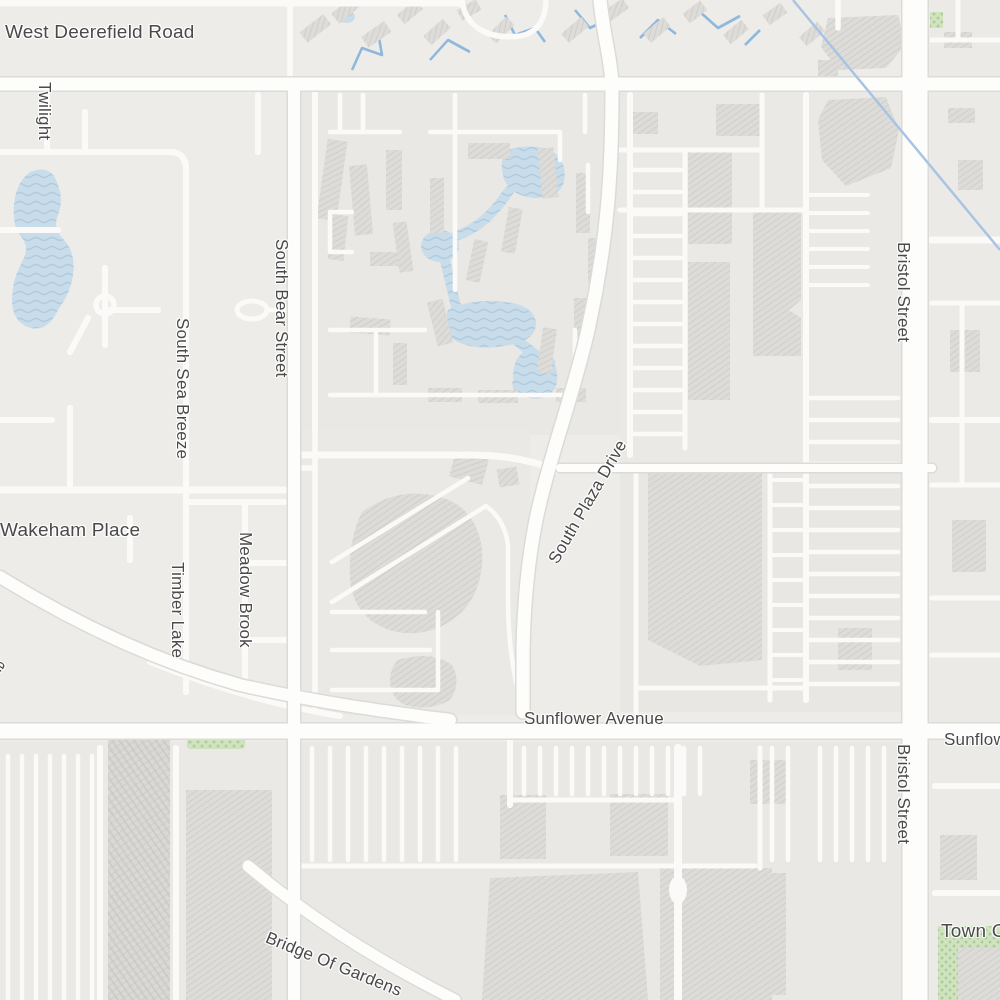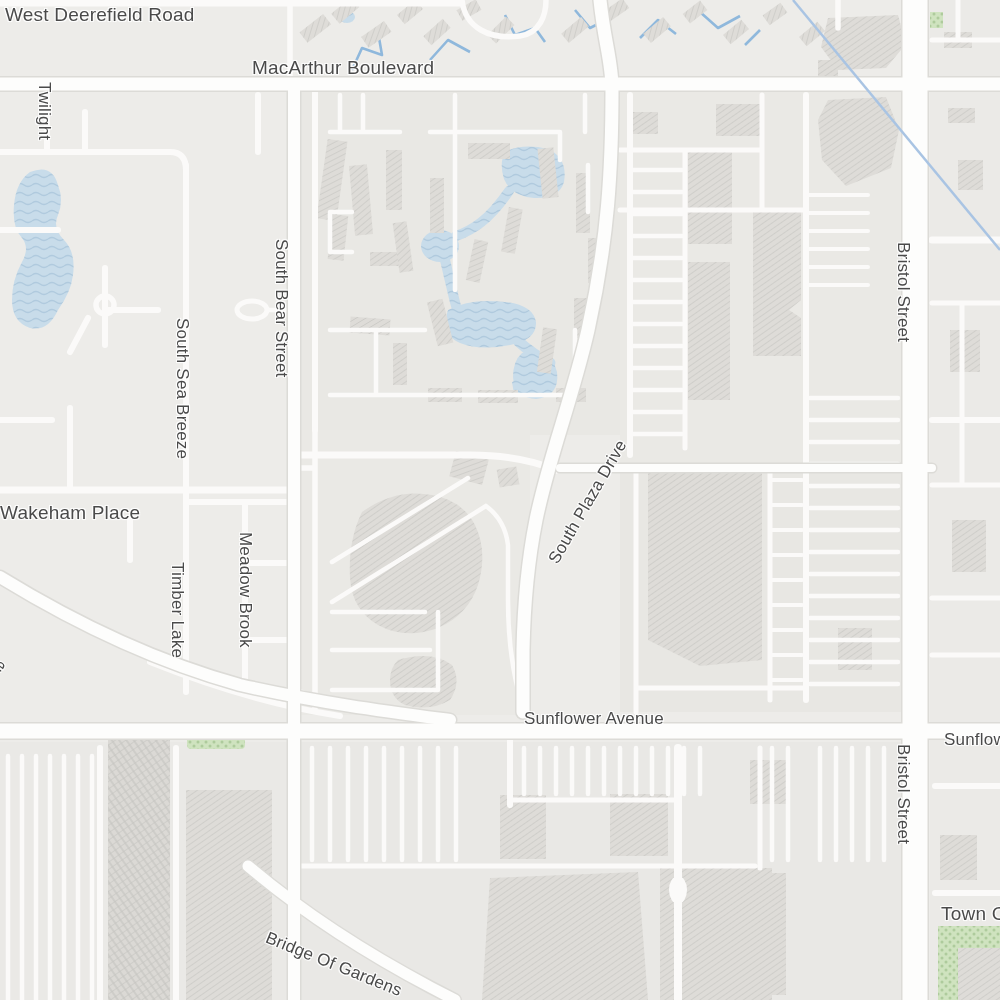--- a/index.html
+++ b/index.html
@@ -10,21 +10,21 @@
   }
   svg{position:absolute;left:0;top:0;}
   .lbl{
     position:absolute;white-space:nowrap;color:#4a4a4a;
     font-size:17px;letter-spacing:.2px;transform-origin:0 0;
     text-shadow:-1px -1px 0 rgba(255,255,255,.85),1px -1px 0 rgba(255,255,255,.85),
                 -1px 1px 0 rgba(255,255,255,.85),1px 1px 0 rgba(255,255,255,.85),
                 0 0 3px rgba(255,255,255,.9);
     pointer-events:none;
   }
-  .big{font-size:19px;}
+  .big{font-size:19px;margin-top:17px;}
   .r90{transform:rotate(90deg);}
 </style>
 </head>
 <body>
 
 <div id="map">
 <svg width="1000" height="1000" viewBox="0 0 1000 1000">
   <defs>
     <pattern id="hatch" width="5" height="5" patternUnits="userSpaceOnUse" patternTransform="rotate(55)">
       <rect width="5" height="5" fill="#dedcd8"></rect>
@@ -211,21 +211,20 @@
       <path stroke-width="12" d="M0,577 C70,620 150,660 240,685 C320,703 390,712 450,720"></path>
       <path stroke-width="11" d="M248,866 C300,910 360,950 432,988 L455,1000"></path>
       <path stroke-width="8" d="M560,468 H932"></path>
     </g>
   </g>
 
   <line x1="793" y1="0" x2="1000" y2="250" stroke="#a9c4e3" stroke-width="2.5"></line>
 </svg>
 
   <div class="lbl big" style="left:5px;top:4px;">West Deerefield Road</div>
-  <div class="lbl big" style="left:252px;top:57px;">MacArthur Boulevard</div>
   <div class="lbl r90" style="left:54px;top:82px;">Twilight</div>
   <div class="lbl r90" style="left:291px;top:239px;">South Bear Street</div>
   <div class="lbl r90" style="left:192px;top:318px;">South Sea Breeze</div>
   <div class="lbl big" style="left:0px;top:502px;">Wakeham Place</div>
   <div class="lbl r90" style="left:187px;top:562px;">Timber Lake</div>
   <div class="lbl r90" style="left:255px;top:532px;">Meadow Brook</div>
   <div class="lbl" style="left:588px;top:502px;transform:translate(-50%,-50%) rotate(-60deg);transform-origin:center;">South Plaza Drive</div>
   <div class="lbl r90" style="left:913px;top:242px;">Bristol Street</div>
   <div class="lbl r90" style="left:913px;top:744px;">Bristol Street</div>
   <div class="lbl" style="left:524px;top:709px;">Sunflower Avenue</div>

